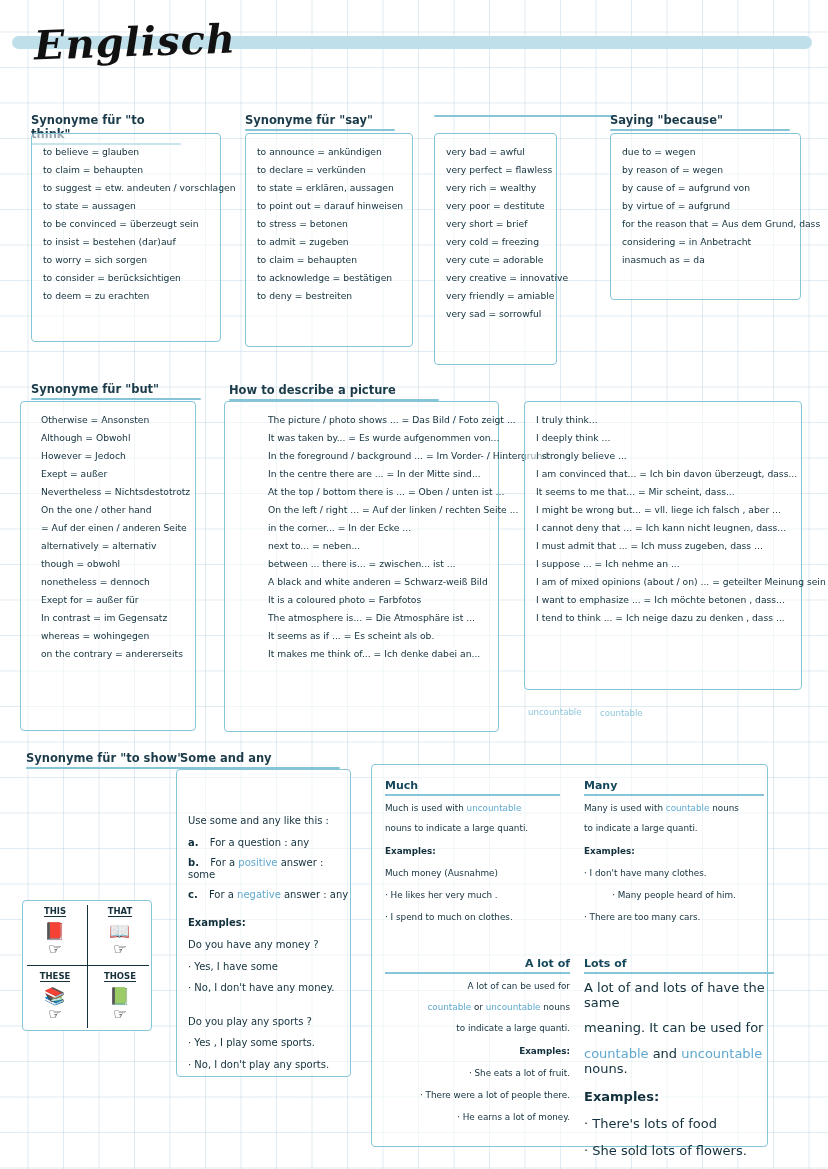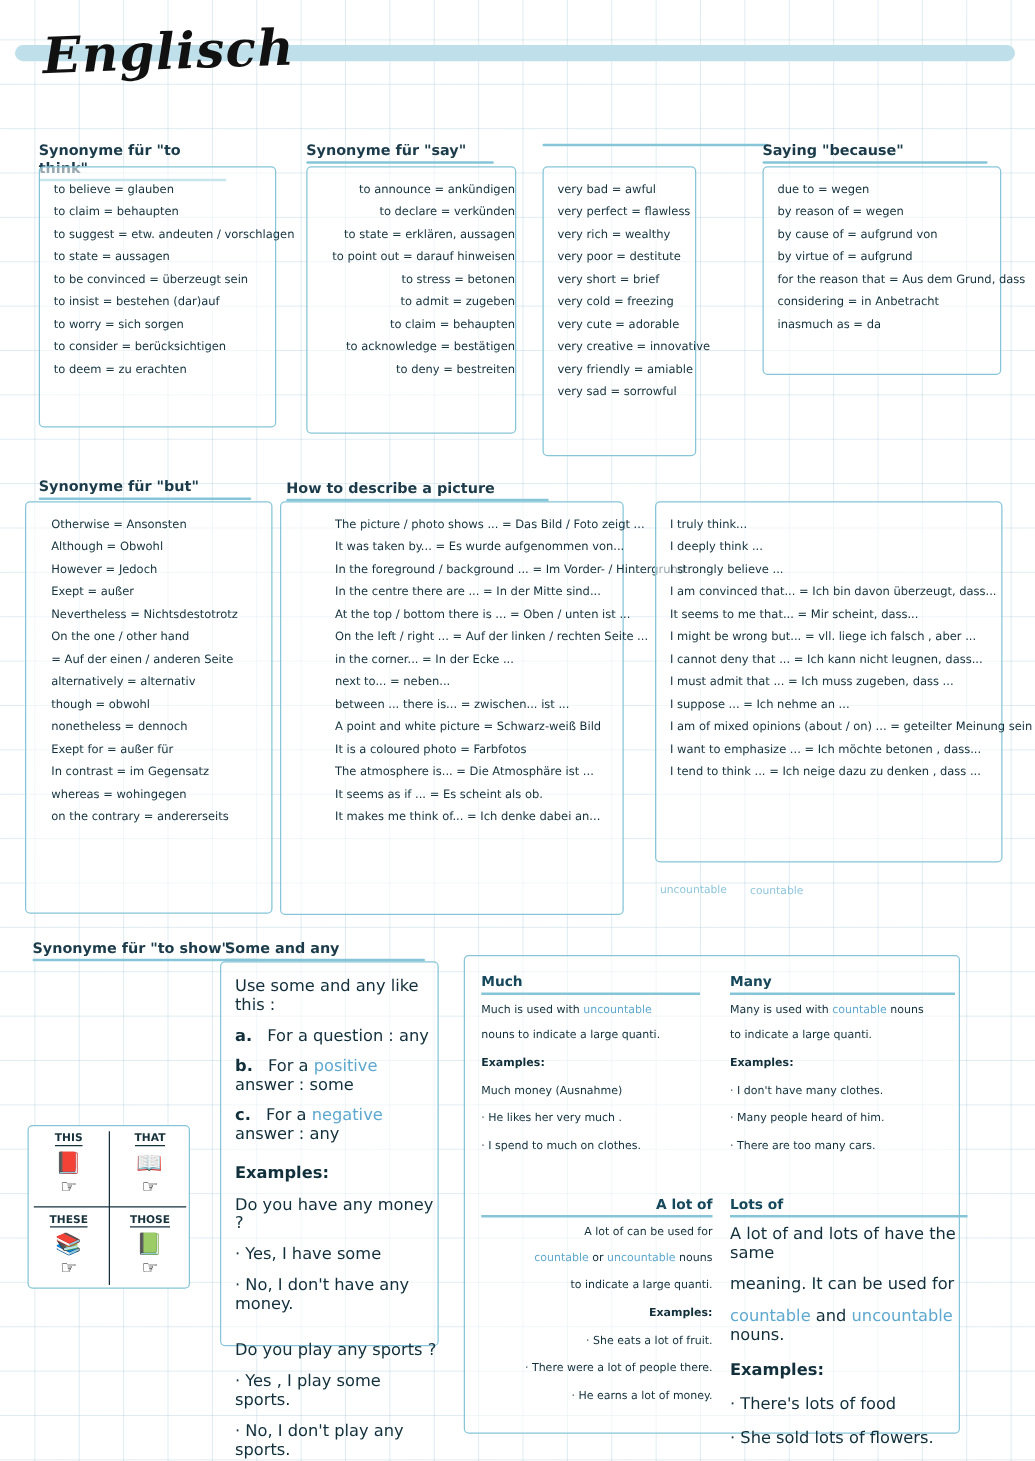--- a/index.html
+++ b/index.html
@@ -114,21 +114,21 @@
       <li>to worry = sich sorgen</li>
       <li>to consider = berücksichtigen</li>
       <li>to deem = zu erachten</li>
     </ul>
   </div>
 
   <div class="hdr" style="left:245px;top:113px;width:150px;">
     <span>Synonyme für "say"</span>
     <span class="ul"></span>
   </div>
-  <div class="box" style="left:245px;top:133px;width:168px;height:214px;text-align:right;">
+  <div class="box" style="left:245px;top:133px;width:168px;height:214px;">
     <ul class="lines" style="padding:13px 0 0 11px;">
       <li>to announce = ankündigen</li>
       <li>to declare = verkünden</li>
       <li>to state = erklären, aussagen</li>
       <li>to point out = darauf hinweisen</li>
       <li>to stress = betonen</li>
       <li>to admit = zugeben</li>
       <li>to claim = behaupten</li>
       <li>to acknowledge = bestätigen</li>
       <li>to deny = bestreiten</li>
@@ -166,21 +166,21 @@
       <li>for the reason that = Aus dem Grund, dass</li>
       <li>considering = in Anbetracht</li>
       <li>inasmuch as = da</li>
     </ul>
   </div>
 
   <div class="hdr" style="left:31px;top:382px;width:170px;">
     <span>Synonyme für "but"</span>
     <span class="ul"></span>
   </div>
-  <div class="box" style="left:20px;top:401px;width:198px;height:330px;">
+  <div class="box" style="left:20px;top:401px;width:176px;height:330px;">
     <ul class="lines sm" style="padding:13px 0 0 20px;">
       <li>Otherwise  =  Ansonsten</li>
       <li>Although  =  Obwohl</li>
       <li>However  =  Jedoch</li>
       <li>Exept  =  außer</li>
       <li>Nevertheless  =  Nichtsdestotrotz</li>
       <li>On the one / other hand</li>
       <li>= Auf der einen / anderen Seite</li>
       <li>alternatively   = alternativ</li>
       <li>though  =  obwohl</li>
@@ -200,21 +200,21 @@
     <ul class="lines sm" style="padding:13px 0 0 11px;">
       <li>The picture / photo shows ...  =  Das Bild / Foto zeigt ...</li>
       <li>It was taken by... =  Es wurde aufgenommen von...</li>
       <li>In the foreground / background ... = Im Vorder- / Hintergrund</li>
       <li>In the centre there are ... =  In der Mitte sind...</li>
       <li>At the top / bottom there is ... = Oben / unten ist ...</li>
       <li>On the left / right ... = Auf der linken / rechten Seite ...</li>
       <li>in the corner...  =  In der Ecke ...</li>
       <li>next to...  =  neben...</li>
       <li>between ... there is... =  zwischen... ist ...</li>
-      <li>A point and white picture = Schwarz-weiß Bild</li>
+      <li>A black and white anderen = Schwarz-weiß Bild</li>
       <li>It is a coloured photo = Farbfotos</li>
       <li>The atmosphere is... = Die Atmosphäre ist ...</li>
       <li>It seems as if ...  =  Es scheint als ob.</li>
       <li>It makes me think of... = Ich denke dabei an...</li>
     </ul>
   </div>
 
   <div class="box" style="left:524px;top:401px;width:278px;height:289px;">
     <ul class="lines sm" style="padding:13px 0 0 11px;">
       <li>I truly think...</li>
@@ -263,21 +263,21 @@
       <span class="bookglyph" style="margin-top:6px;">📗</span>
       <span class="hand">☞</span>
     </div>
   </div>
 
   <div class="hdr" style="left:180px;top:751px;width:160px;">
     <span>Some and any</span>
     <span class="ul"></span>
   </div>
   <div class="box" style="left:176px;top:769px;width:175px;height:308px;">
-    <div style="padding:13px 0 0 11px;font-size:13px;color:#12303c;line-height:1.15;">
+    <div style="padding:13px 0 0 11px;font-size:10px;color:#12303c;line-height:1.15;margin-top:32px;">
       <div style="margin-bottom:10px;">Use some and any like this :</div>
       <div style="margin-bottom:9px;">
         <span class="bold">a.</span>
         <span style="margin-left:8px;">For a question :  any</span>
       </div>
       <div style="margin-bottom:9px;">
         <span class="bold">b.</span>
         <span style="margin-left:8px;">For a </span><span class="blue">positive</span><span> answer : some</span>
       </div>
       <div style="margin-bottom:16px;">
@@ -313,21 +313,21 @@
     <div style="position:absolute;left:212px;top:14px;width:180px;">
       <span class="sec-title">
         <span>Many</span>
         <span class="ul"></span>
       </span>
       <div style="font-size:8.8px;color:#12303c;line-height:1.15;">
         <div style="margin-bottom:10px;"><span>Many is used with </span><span class="blue">countable</span><span> nouns</span></div>
         <div style="margin-bottom:13px;">to indicate a large quanti.</div>
         <div class="bold" style="margin-bottom:12px;">Examples:</div>
         <div style="margin-bottom:12px;">· I don't have many clothes.</div>
-        <div style="margin-bottom:12px;">· Many people  heard of him.</div>
+        <div style="margin-bottom:12px;text-align:center;">· Many people  heard of him.</div>
         <div style="margin-bottom:12px;">· There are too many  cars.</div>
       </div>
     </div>
 
     <div style="position:absolute;left:13px;top:192px;width:185px;text-align:right;">
       <span class="sec-title">
         <span>A lot of</span>
         <span class="ul"></span>
       </span>
       <div style="font-size:8.8px;color:#12303c;line-height:1.15;">

